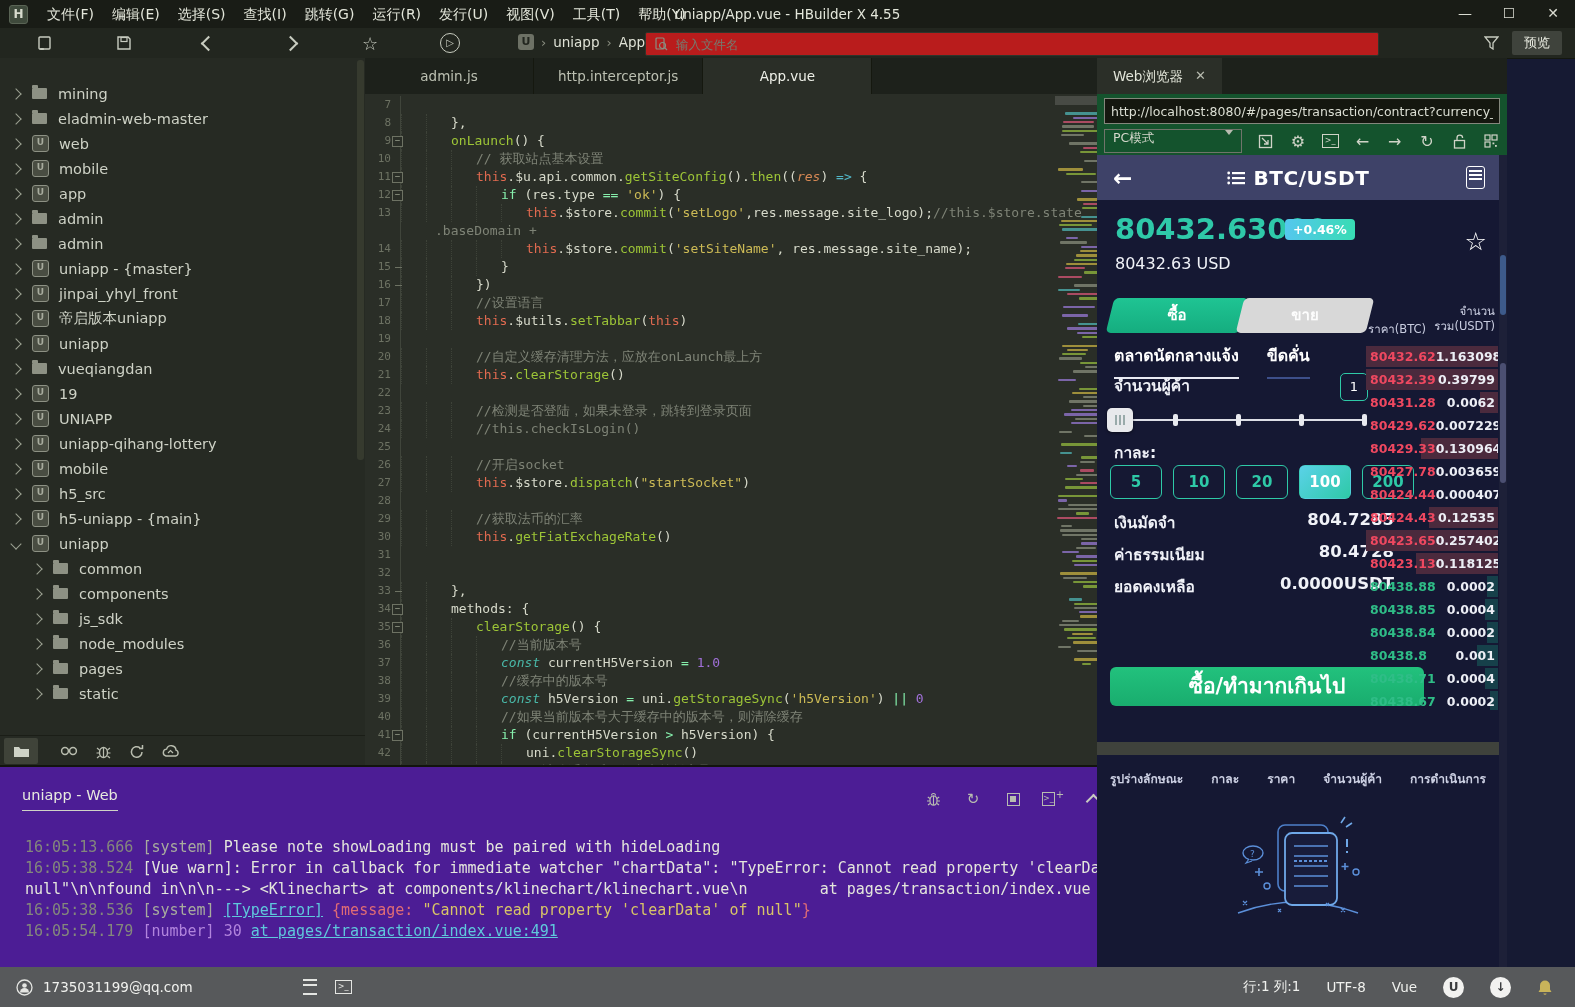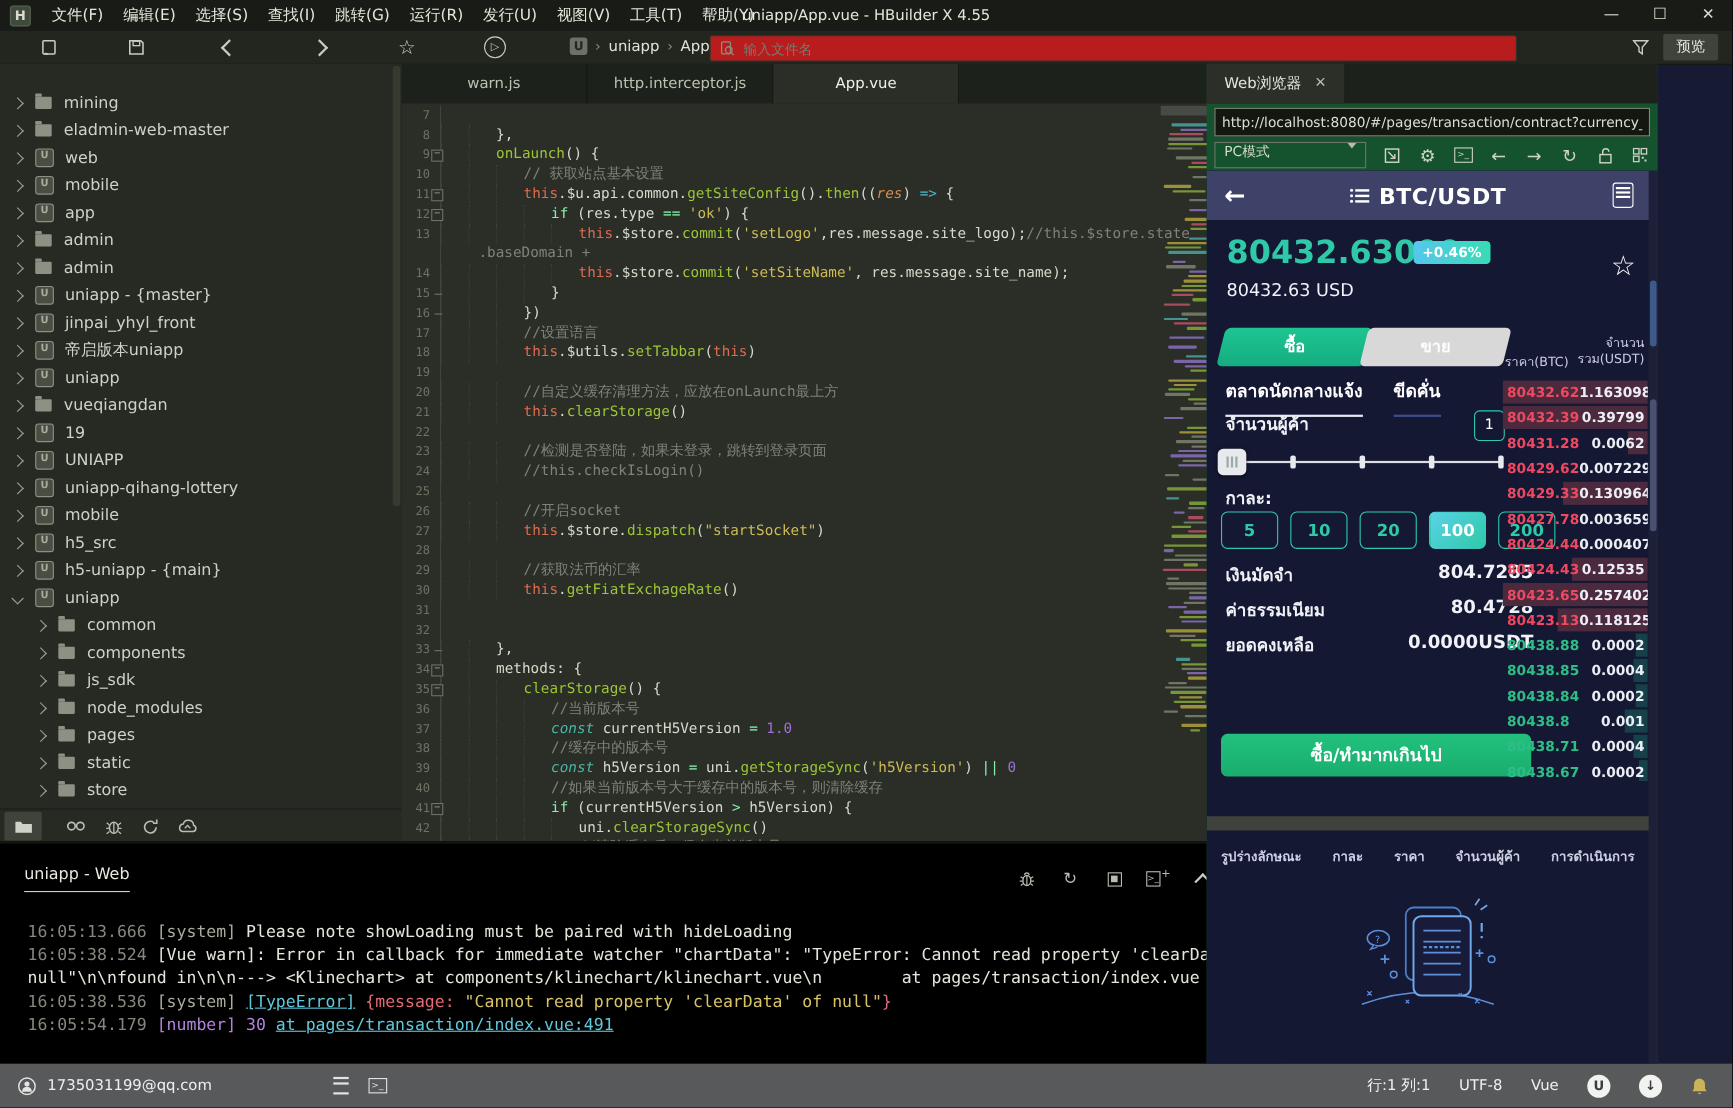--- a/index.html
+++ b/index.html
@@ -53,21 +53,21 @@
   .ctext{display:block;margin-left:36px;}
   .ind{display:inline-block;width:24px;height:18px;border-left:1px dotted #3d4238;vertical-align:top;}
   .tk-p{color:#d7dacb}.tk-c{color:#7e8376}.tk-s{color:#cdbb56}.tk-k{color:#86efac}
   .tk-t{color:#e06a50}.tk-f{color:#9dc537}.tk-n{color:#a070d8}.tk-a{color:#52b8c8}
   .tk-r{color:#d98a55;font-style:italic}.tk-o{color:#49b8a8;font-style:italic}
   .minimap{position:absolute;left:690px;top:38px;width:100px;height:600px;overflow:hidden;}
   .mm-view{position:absolute;left:0;top:0;width:100px;height:9px;background:rgba(255,255,255,.14);}
   .mm-bar{position:absolute;height:2.4px;border-radius:1px;opacity:.85;}
   .escroll{position:absolute;left:792px;top:60px;width:6px;height:290px;background:#4a4e42;border-radius:3px;opacity:.6;}
   
-  .console{position:absolute;left:0;top:765px;width:1165px;height:202px;background:#000000;border-top:2px solid #12140e;}
+  .console{position:absolute;left:0;top:765px;width:1165px;height:202px;background:#4c1d95;border-top:2px solid #12140e;}
   .ctab{position:absolute;left:22px;top:20px;color:#e8eadf;font-size:14.5px;padding-bottom:7px;border-bottom:1.5px solid #cfd2c6;}
   .cicons{position:absolute;right:22px;top:22px;display:flex;gap:20px;color:#b8bcb0;align-items:center;}
   .cic{width:20px;height:20px;display:flex;align-items:center;justify-content:center;font-size:15px;}
   .stop-ic{width:11px;height:11px;border:1.5px solid #b8bcb0;display:flex;align-items:center;justify-content:center;}
   .stop-ic i{width:6px;height:6px;background:#b8bcb0;display:block;}
   .term-ic{width:15px;height:12px;border:1.3px solid #b8bcb0;font-size:8px;line-height:11px;text-align:center;font-style:normal;}
   .clog{position:absolute;left:25px;top:70px;width:1138px;font-family:"DejaVu Sans Mono","Liberation Mono",monospace;
         font-size:15px;line-height:21px;white-space:pre-wrap;word-break:break-all;color:#e4e6dc;}
   .lg-ts{color:#84887c}.lg-sys{color:#a8ac9e}.lg-txt{color:#e4e6dc}
   .lg-link{color:#5fc8dc;text-decoration:underline}.lg-red{color:#e06c75}.lg-str{color:#d8c467}.lg-num{color:#b184dd}
@@ -117,22 +117,22 @@
   .sl-track{position:absolute;left:4px;right:4px;top:14px;height:2px;background:#dcdee6;}
   .sl-tick{position:absolute;top:9px;width:5px;height:12px;background:#e8e9ef;border-radius:2px;}
   .sl-handle{position:absolute;left:0;top:3px;width:26px;height:24px;background:#e8e9ec;border-radius:5px;box-shadow:0 1px 3px rgba(0,0,0,.5);}
   .sl-handle:before{content:"";position:absolute;left:8px;top:7px;width:2px;height:10px;background:#9aa;box-shadow:4px 0 0 #9aa,8px 0 0 #9aa;}
   .amts{position:absolute;left:13px;top:310px;display:flex;gap:11px;}
   .amt{min-width:34px;height:32px;padding:0 8px;border:1.4px solid #2ec9a7;border-radius:6px;color:#2ec9a7;font-size:15px;font-weight:bold;
        display:flex;align-items:center;justify-content:center;background:transparent;}
   .amt.on{background:linear-gradient(135deg,#5ad2e8,#2ec9a7);color:#fff;border-color:transparent;}
   .inforow{position:absolute;left:17px;width:280px;display:flex;justify-content:space-between;color:#f0f2f8;}
   .inforow .l{font-size:15.5px;font-weight:bold;} .inforow .v{font-size:16.5px;font-weight:bold;}
-  .submit-btn{position:absolute;left:13px;top:512px;width:282px;height:39px;border-radius:6px;background:linear-gradient(180deg,#22c17d,#19ad6e);
-              color:#fff;font-size:16px;font-weight:bold;text-align:center;line-height:39px;}
+  .submit-btn{position:absolute;left:13px;top:512px;width:314px;height:39px;border-radius:6px;background:linear-gradient(180deg,#22c17d,#19ad6e);
+              color:#fff;font-size:21px;font-weight:bold;text-align:center;line-height:39px;}
   
   .book-head{position:absolute;left:269px;top:143px;width:131px;color:#c9cde0;font-size:11.5px;}
   .bh-price{position:absolute;left:2px;top:22px;}
   .bh-right{position:absolute;right:2px;top:6px;text-align:right;line-height:15px;}
   .book{position:absolute;left:269px;top:190px;width:132px;height:365px;overflow:hidden;}
   .brow{position:relative;height:23px;display:flex;align-items:center;justify-content:space-between;font-size:12.5px;font-weight:bold;}
   .brow .dep{position:absolute;right:0;top:1px;bottom:1px;z-index:0;}
   .brow .pr{position:relative;z-index:1;margin-left:4px;}
   .brow .am{position:relative;z-index:1;margin-right:3px;color:#eceef5;}
   .pr.ask{color:#ef4860}.pr.bid{color:#2fbd87}
@@ -341,25 +341,20 @@
         <div class="tree-item" style="padding-left: 33px;">
           <span class="tchev closed"></span>
           <span class="ic-folder"></span>
           <span>pages</span>
         </div>
         <div class="tree-item" style="padding-left: 33px;">
           <span class="tchev closed"></span>
           <span class="ic-folder"></span>
           <span>static</span>
         </div>
-        <div class="tree-item" style="padding-left: 33px;">
-          <span class="tchev closed"></span>
-          <span class="ic-folder"></span>
-          <span>store</span>
-        </div>
       </div>
     <div class="tree-scroll"></div>
   </div>
   <div class="sidebar-footer">
     <div class="sf-ic active">
       <svg width="17" height="13" viewBox="0 0 17 13">
           <path d="M1 2 h5 l1.5 2 H16 v8 H1 z" fill="#cfd3c7"></path>
         </svg>
     </div>
     <div class="sf-ic" style="margin-left:14px">
@@ -384,21 +379,21 @@
     <div class="sf-ic">
       <svg width="18" height="14" viewBox="0 0 18 14">
           <path d="M4 12 a3.5 3.5 0 0 1 .6 -6.9 A4.8 4.8 0 0 1 14 6.2 a3 3 0 0 1 -.4 5.8 z" fill="none" stroke="#b9bdaf" stroke-width="1.4"></path>
           <path d="M6 9 l2.5 -2.5 2.5 2.5" fill="none" stroke="#b9bdaf" stroke-width="1.2"></path>
         </svg>
     </div>
   </div>
 
   <div class="editor">
     <div class="etabs" id="etabs">
-        <div class="etab">warn.js</div>
+        <div class="etab">admin.js</div>
         <div class="etab">http.interceptor.js</div>
         <div class="etab active">App.vue</div>
       </div>
     <div class="gutline"></div>
     <div class="ecode" id="ecode">
         <div class="code-row"><span class="lnum">7</span><span class="ctext"></span></div>
         <div class="code-row"><span class="lnum">8</span><span class="ctext"><span class="ind"></span><span class="ind"></span><span class="tk-p">},</span></span></div>
         <div class="code-row"><span class="lnum">9</span><span class="foldbox">−</span><span class="ctext"><span class="ind"></span><span class="ind"></span><span class="tk-f">onLaunch</span><span class="tk-p">() {</span></span></div>
         <div class="code-row"><span class="lnum">10</span><span class="ctext"><span class="ind"></span><span class="ind"></span><span class="ind"></span><span class="tk-c">// 获取站点基本设置</span></span></div>
         <div class="code-row"><span class="lnum">11</span><span class="foldbox">−</span><span class="ctext"><span class="ind"></span><span class="ind"></span><span class="ind"></span><span class="tk-t">this</span><span class="tk-p">.$u.api.common.</span><span class="tk-f">getSiteConfig</span><span class="tk-p">().</span><span class="tk-f">then</span><span class="tk-p">((</span><span class="tk-r">res</span><span class="tk-p">) </span><span class="tk-a">=&gt;</span><span class="tk-p"> {</span></span></div>

